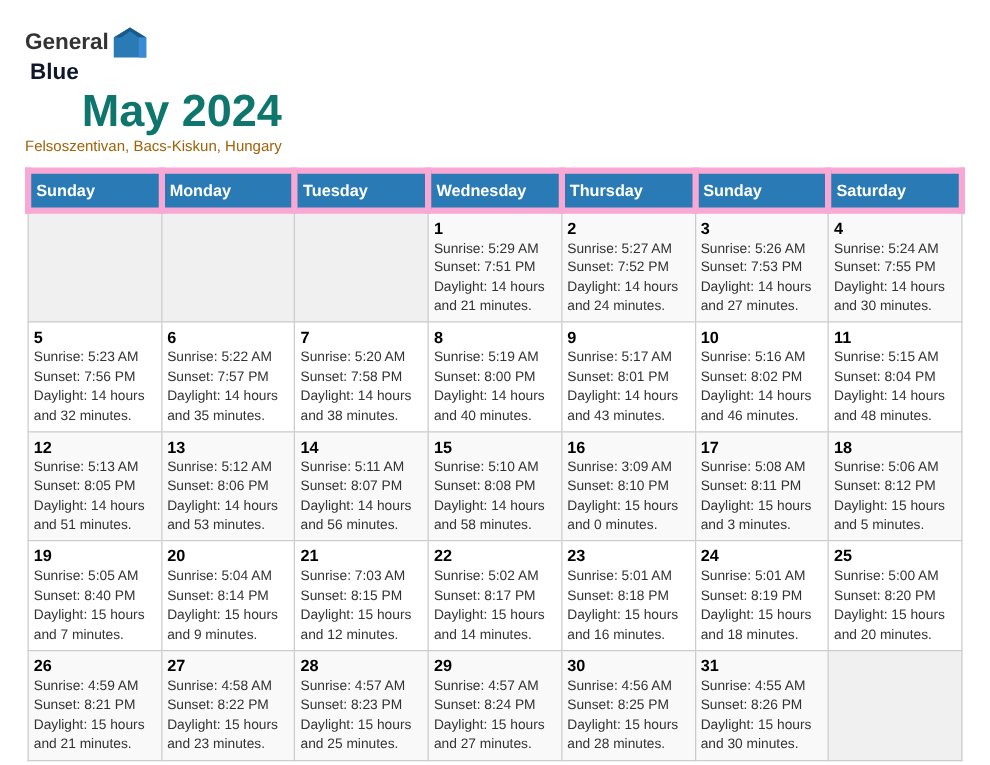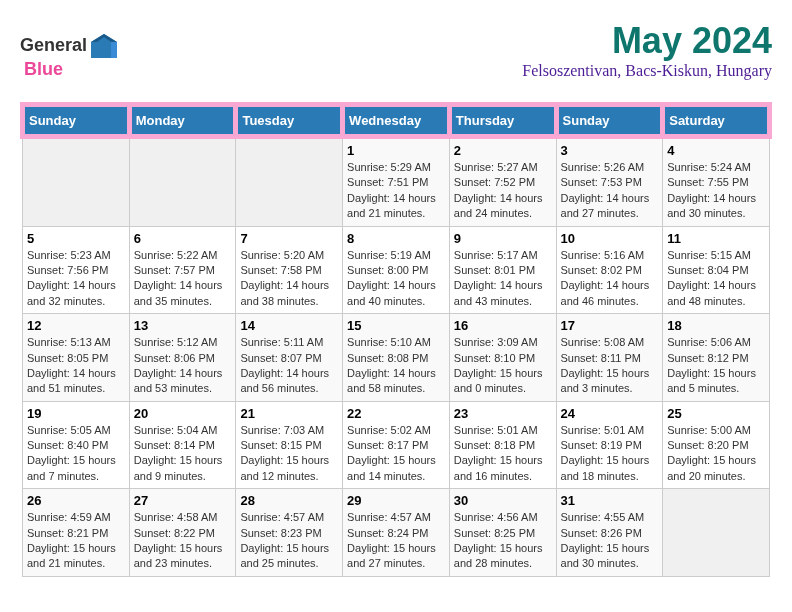--- a/index.html
+++ b/index.html
@@ -6,54 +6,54 @@
     body {
       font-family: Arial, sans-serif;
       background: #fff;
       width: 792px;
       min-height: 612px;
       padding: 20px;
     }
     .header {
       display: flex;
       justify-content: space-between;
-      align-items: flex-end;
-      margin-bottom: 22px;
+      align-items: flex-start;
+      margin-bottom: 10px;
+      flex-direction: column;
     }
     .logo {
       display: flex;
       align-items: center;
     }
     .logo-text-general {
       font-size: 18px;
       font-weight: bold;
       color: #333;
     }
     .logo-text-blue {
       font-size: 18px;
       font-weight: bold;
-      color: #ec4899;
+      color: #0f172a;
     }
     .logo-icon {
       width: 30px;
       height: 28px;
       margin-left: 2px;
     }
     .title-area {
       text-align: right;
     }
     .month-title {
       font-size: 36px;
       font-weight: bold;
       color: #0f766e;
     }
     .location-title {
-      font-size: 16px;
-      color: #4c1d95;
-      font-family: Liberation Serif, serif;
+      font-size: 12px;
+      color: #a16207;
     }
     table {
       width: 100%;
       border-collapse: collapse;
       font-size: 11px;
     }
     thead tr th {
       background-color: #2a7ab5;
       color: #fff;
       padding: 6px 4px;

